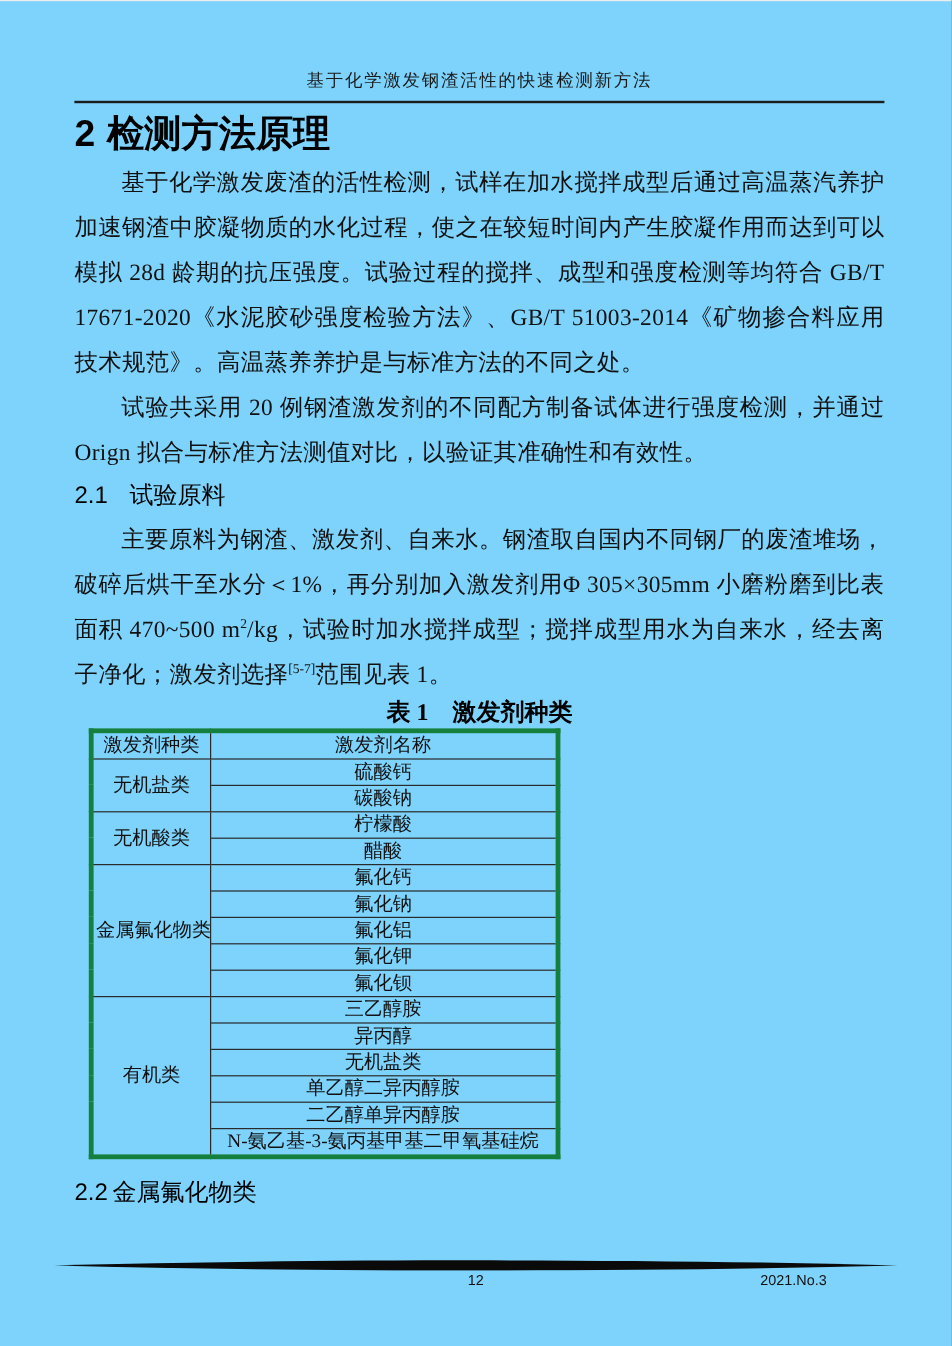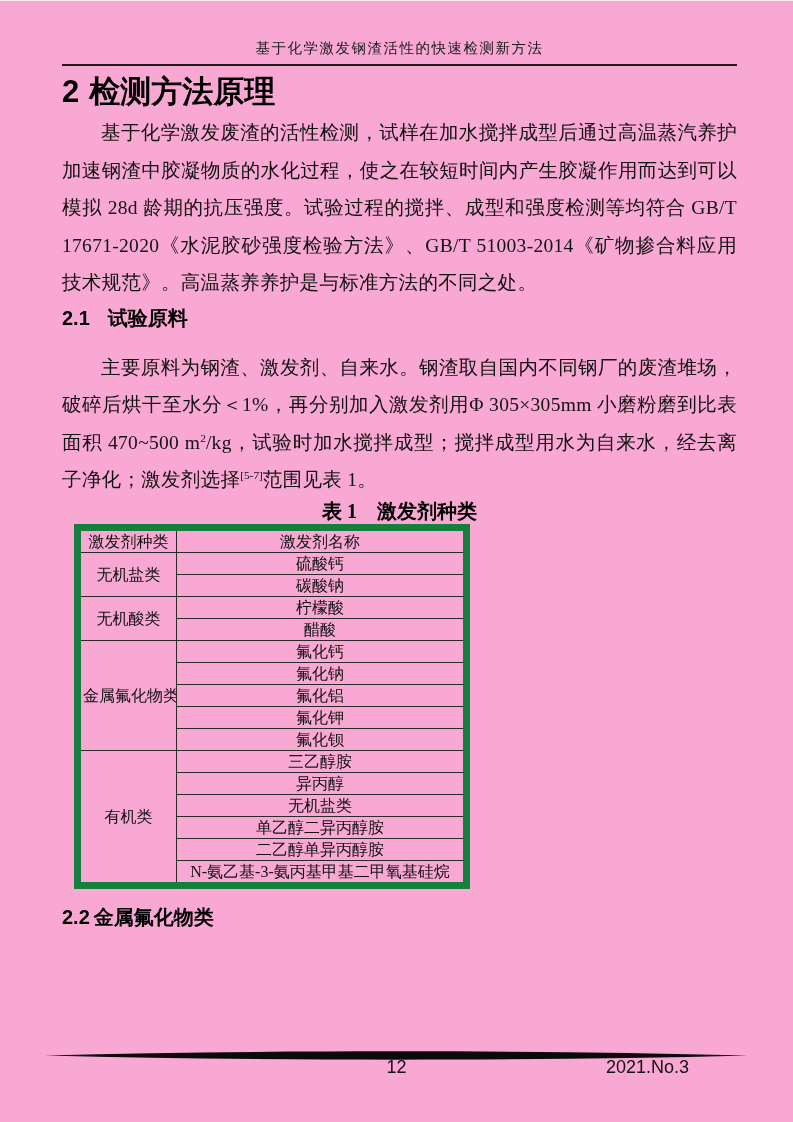--- a/index.html
+++ b/index.html
@@ -1,25 +1,25 @@
 <!DOCTYPE html>
 <html><head>
 <meta charset="utf-8">
 <style>
   * { margin:0; padding:0; box-sizing:border-box; }
   html,body { background:#9a9a9a; }
   .page {
     position:relative;
     width:793px; height:1122px;
     margin:0 auto;
-    background:#f9a8d4;
+    background:#7dd3fc;
     border-top:1px solid #ededed;
     font-family:"Liberation Serif","DejaVu Serif",serif;
     color:#0d0d0d;
-    padding:36px 56px 0 62px;
+    padding:56px 56px 0 62px;
     overflow:hidden;
   }
   .running-title {
     text-align:center;
     font-size:14.5px;
     line-height:22px;
     letter-spacing:1.5px;
     color:#1a1a1a;
     font-weight:normal;
   }
@@ -31,39 +31,39 @@
     margin-top:10px;
     font-family:"Liberation Sans","DejaVu Sans",sans-serif;
     font-weight:bold;
     font-size:31px;
     line-height:32px;
     color:#000;
   }
   .h-main .h-num { margin-right:10px; }
   .h-sub {
     font-family:"Liberation Sans","DejaVu Sans",sans-serif;
-    font-weight:bold;
+    font-weight:normal;
     font-size:20px;
     line-height:30px;
     color:#000;
   }
   .h-sub.h21 { margin-top:1px; }
   .h-sub.h21 .h-num { margin-right:18px; }
   .h-sub.h22 { margin-top:13px; }
   .h-sub.h22 .h-num { margin-right:4px; }
   p.body-text {
     font-size:19.5px;
     line-height:37.5px;
     letter-spacing:0.3px;
     text-align:justify;
     text-indent:2em;
     color:#111;
   }
   p.p1 { margin-top:6px; }
-  p.p3 { margin-top:16px; }
+  p.p3 { margin-top:4px; }
   p.p4 { margin-top:3px; }
   sup.ref {
     font-size:0.58em;
     line-height:0;
     vertical-align:super;
     letter-spacing:0;
   }
   .table-caption {
     margin-top:1px;
     text-align:center;
@@ -84,46 +84,47 @@
     font-size:16px;
     height:21px;
     line-height:21px;
     text-align:center;
     vertical-align:middle;
     padding:0 2px;
     color:#111;
     overflow:hidden;
     white-space:nowrap;
   }
-  table.agents { border:7px solid #15803d;margin-left:12px; }
+  table.agents { border:4px solid #15803d;margin-left:12px; }
   col.c-cat { width:99px; }
   col.c-name { width:290px; }
   .footer-bar { position:absolute; top:1045px; left:45px; width:703px; height:9px; }
   .footer-row {
     position:absolute; top:1057px; left:0; width:793px; height:18px;
     font-family:"Liberation Sans","DejaVu Sans",sans-serif;
-    font-size:18px; line-height:18px; color:#111;
+    font-size:12px; line-height:18px; color:#111;
   }
   .page-number { display:block; text-align:center; width:100%; }
   .issue-number { position:absolute; top:0; right:104px; }
 </style>
 </head>
 <body>
 
 <div class="page">
 
   <div class="running-title">基于化学激发钢渣活性的快速检测新方法</div>
   <div class="header-rule"></div>
 
   <div class="h-main">
     <span class="h-num">2</span><span>检测方法原理</span>
   </div>
 
   <p class="body-text p1">基于化学激发废渣的活性检测，试样在加水搅拌成型后通过高温蒸汽养护加速钢渣中胶凝物质的水化过程，使之在较短时间内产生胶凝作用而达到可以模拟 28d 龄期的抗压强度。试验过程的搅拌、成型和强度检测等均符合 GB/T 17671-2020《水泥胶砂强度检验方法》、GB/T 51003-2014《矿物掺合料应用技术规范》。高温蒸养养护是与标准方法的不同之处。</p>
 
+  <p class="body-text">试验共采用 20 例钢渣激发剂的不同配方制备试体进行强度检测，并通过 Orign 拟合与标准方法测值对比，以验证其准确性和有效性。</p>
 
   <div class="h-sub h21">
     <span class="h-num">2.1</span><span>试验原料</span>
   </div>
 
   <p class="body-text p3"><span>主要原料为钢渣、激发剂、自来水。钢渣取自国内不同钢厂的废渣堆场，破碎后烘干至水分＜1%，再分别加入激发剂用Φ 305×305mm 小磨粉磨到比表面积 470~500 m</span><sup class="ref">2</sup><span>/kg，试验时加水搅拌成型；搅拌成型用水为自来水，经去离子净化；激发剂选择</span><sup class="ref">[5-7]</sup><span>范围见表 1。</span></p>
 
   <div class="table-caption">表 1　激发剂种类</div>
 
   <table class="agents">

